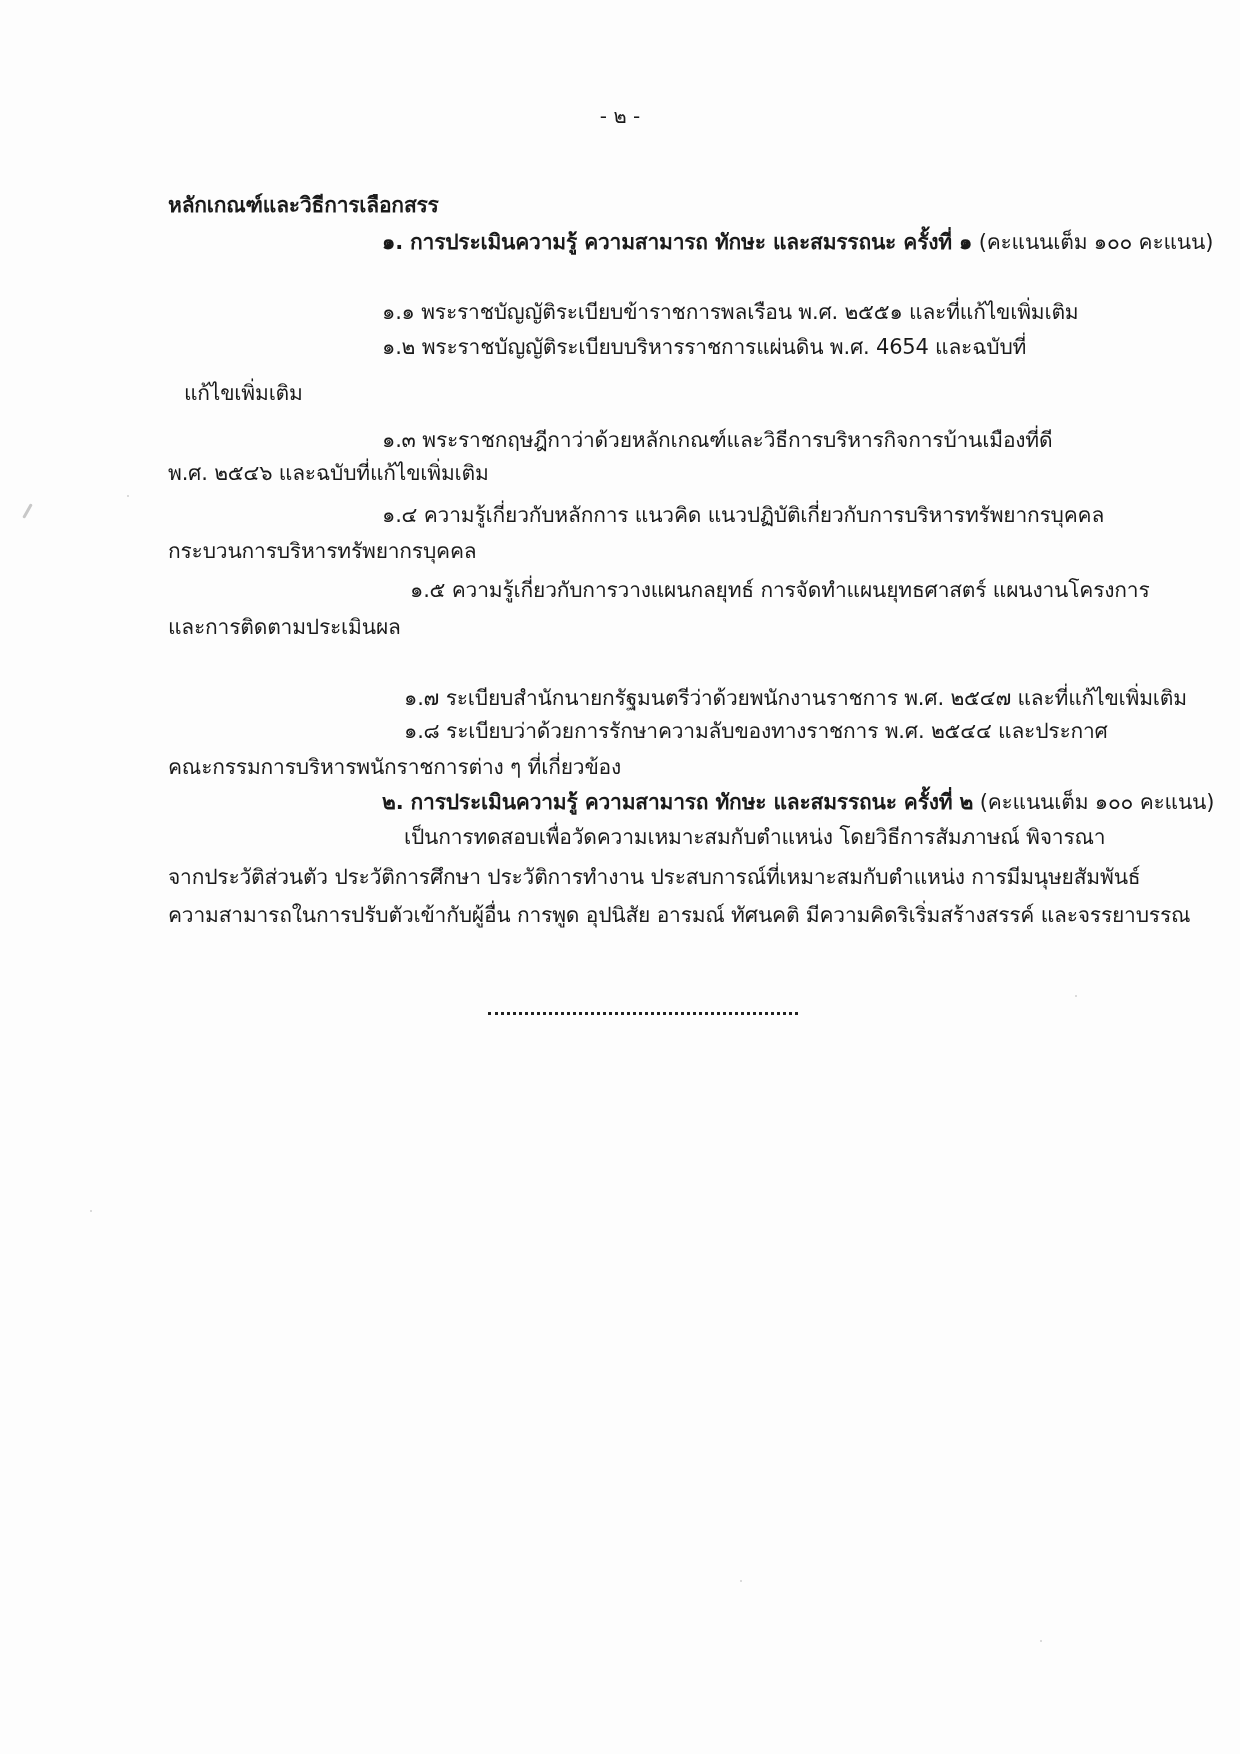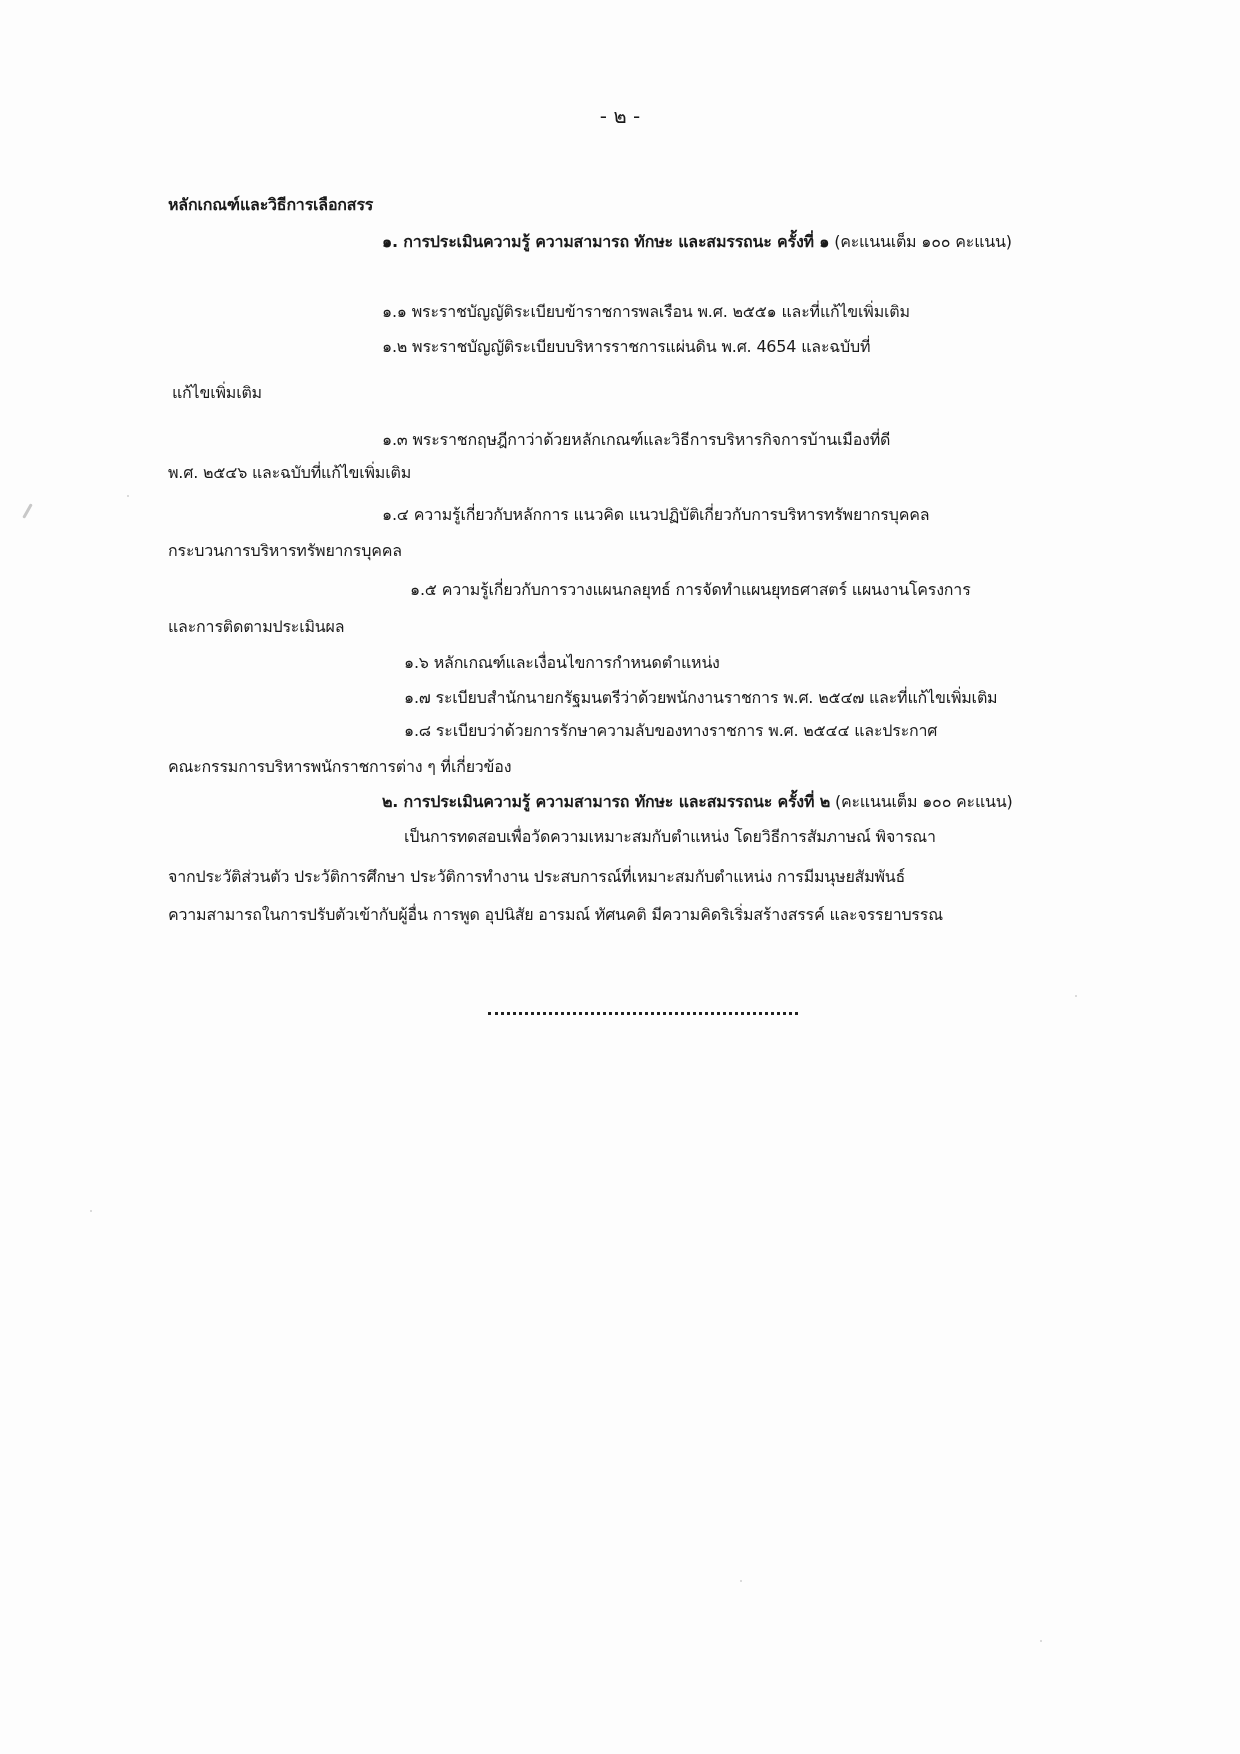--- a/index.html
+++ b/index.html
@@ -12,21 +12,21 @@
       width: 1240px;
       height: 1754px;
       background: #fdfdfd;
       overflow: hidden;
       color: #1a1a1a;
       font-family: "DejaVu Sans", "Liberation Sans", sans-serif;
     }
     .line {
       position: absolute;
       white-space: nowrap;
-      font-size: 16px;
+      font-size: 21px;
       line-height: 30px;
       letter-spacing: -0.2px;
     }
     .bold {
       font-weight: bold;
     }
     .page-number {
       position: absolute;
       top: 100px;
       left: 0;
@@ -71,32 +71,31 @@
 
   <div class="line" style="top:227px; left:382px;">
     <span class="bold">๑. การประเมินความรู้ ความสามารถ ทักษะ และสมรรถนะ ครั้งที่ ๑</span>
     <span>(คะแนนเต็ม ๑๐๐ คะแนน)</span>
   </div>
 
 
   <div class="line" style="top:297px; left:382px;">๑.๑ พระราชบัญญัติระเบียบข้าราชการพลเรือน พ.ศ. ๒๕๕๑ และที่แก้ไขเพิ่มเติม</div>
 
   <div class="line" style="top:332px; left:382px;">๑.๒ พระราชบัญญัติระเบียบบริหารราชการแผ่นดิน พ.ศ. 4654 และฉบับที่</div>
-  <div class="line" style="top:378px; left:172px;">แก้ไขเพิ่มเติม</div>
+  <div class="line" style="top:378px; left:184px;">แก้ไขเพิ่มเติม</div>
 
   <div class="line" style="top:425px; left:382px;">๑.๓ พระราชกฤษฎีกาว่าด้วยหลักเกณฑ์และวิธีการบริหารกิจการบ้านเมืองที่ดี</div>
   <div class="line" style="top:458px; left:168px;">พ.ศ. ๒๕๔๖ และฉบับที่แก้ไขเพิ่มเติม</div>
 
   <div class="line" style="top:500px; left:382px;text-align:center;">๑.๔ ความรู้เกี่ยวกับหลักการ แนวคิด แนวปฏิบัติเกี่ยวกับการบริหารทรัพยากรบุคคล</div>
   <div class="line" style="top:536px; left:168px;">กระบวนการบริหารทรัพยากรบุคคล</div>
 
   <div class="line" style="top:575px; left:382px;margin-left:28px;">๑.๕ ความรู้เกี่ยวกับการวางแผนกลยุทธ์ การจัดทำแผนยุทธศาสตร์ แผนงานโครงการ</div>
   <div class="line" style="top:612px; left:168px;">และการติดตามประเมินผล</div>
 
-  <div class="line" style="top:648px; left:404px;">๑.๖ หลักเกณฑ์และเงื่อนไขการกำหนดตำแหน่ง</div>
 
   <div class="line" style="top:683px; left:404px;">๑.๗  ระเบียบสำนักนายกรัฐมนตรีว่าด้วยพนักงานราชการ พ.ศ. ๒๕๔๗ และที่แก้ไขเพิ่มเติม</div>
 
   <div class="line" style="top:716px; left:404px;">๑.๘ ระเบียบว่าด้วยการรักษาความลับของทางราชการ พ.ศ. ๒๕๔๔ และประกาศ</div>
   <div class="line" style="top:752px; left:168px;">คณะกรรมการบริหารพนักราชการต่าง ๆ ที่เกี่ยวข้อง</div>
 
   <div class="line" style="top:787px; left:382px;">
     <span class="bold">๒. การประเมินความรู้ ความสามารถ ทักษะ และสมรรถนะ ครั้งที่ ๒</span>
     <span>(คะแนนเต็ม ๑๐๐ คะแนน)</span>
   </div>

